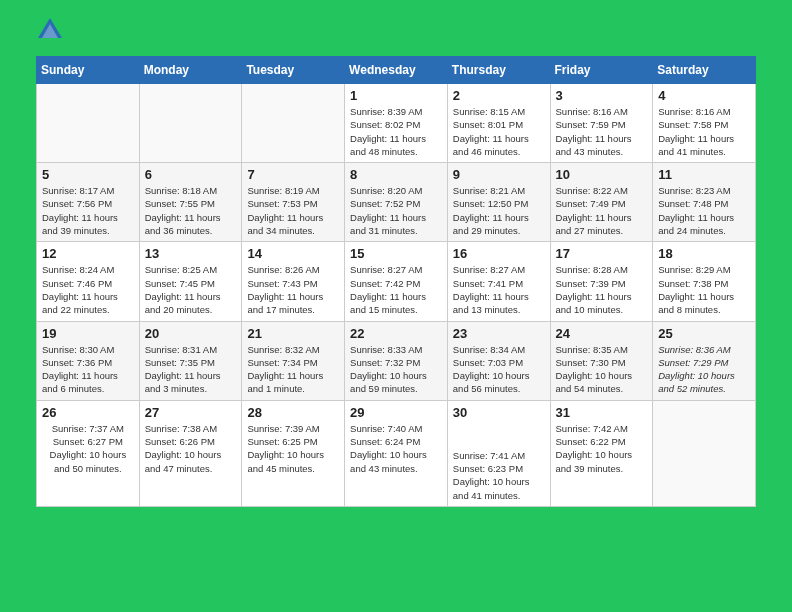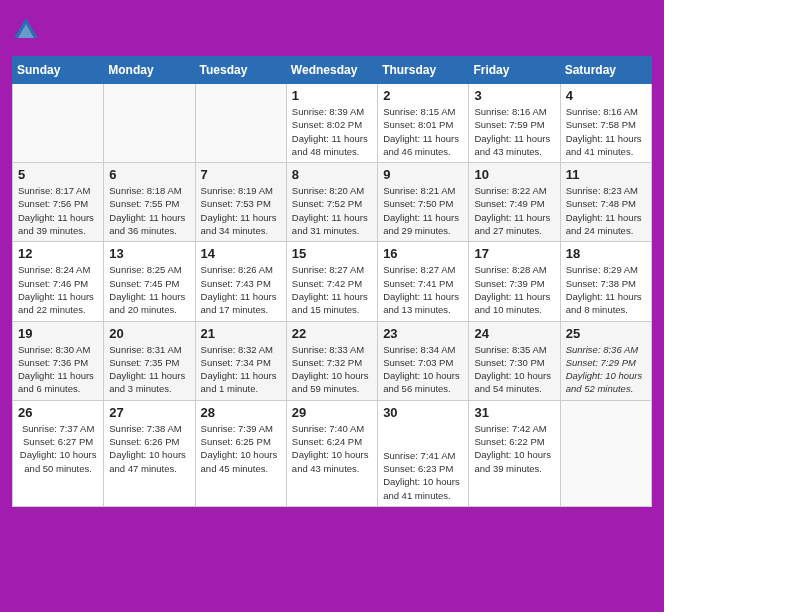--- a/index.html
+++ b/index.html
@@ -3,24 +3,24 @@
   <meta charset="utf-8">
   <style>
     * { box-sizing: border-box; margin: 0; padding: 0; }
     body {
       font-family: Arial, sans-serif;
       background: #fff;
       width: 792px;
       min-height: 612px;
     }
     .page {
-      width: 664px;
+      width: 792px;
       min-height: 612px;
-      background: #a21caf;
-      padding: 16px 12px;
+      background: #22c55e;
+      padding: 16px 36px;
     }
     .header {
       display: flex;
       justify-content: space-between;
       align-items: flex-start;
       margin-bottom: 12px;
     }
     .logo {
       display: flex;
       align-items: center;
@@ -196,21 +196,21 @@
           <td style="background-color: rgb(245, 245, 245);">
             <span class="day-number">8</span>
             <div class="day-info" style="white-space: pre-line;">Sunrise: 8:20 AM
 Sunset: 7:52 PM
 Daylight: 11 hours
 and 31 minutes.</div>
           </td>
           <td style="background-color: rgb(245, 245, 245);">
             <span class="day-number">9</span>
             <div class="day-info" style="white-space: pre-line;">Sunrise: 8:21 AM
-Sunset: 7:50 PM
+Sunset: 12:50 PM
 Daylight: 11 hours
 and 29 minutes.</div>
           </td>
           <td style="background-color: rgb(245, 245, 245);">
             <span class="day-number">10</span>
             <div class="day-info" style="white-space: pre-line;">Sunrise: 8:22 AM
 Sunset: 7:49 PM
 Daylight: 11 hours
 and 27 minutes.</div>
           </td>

